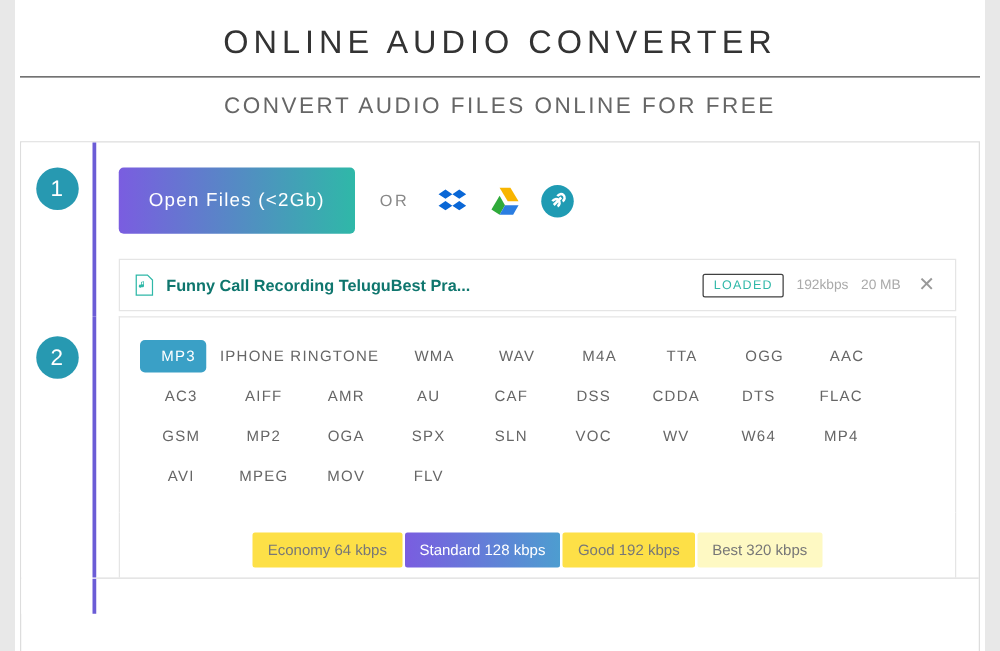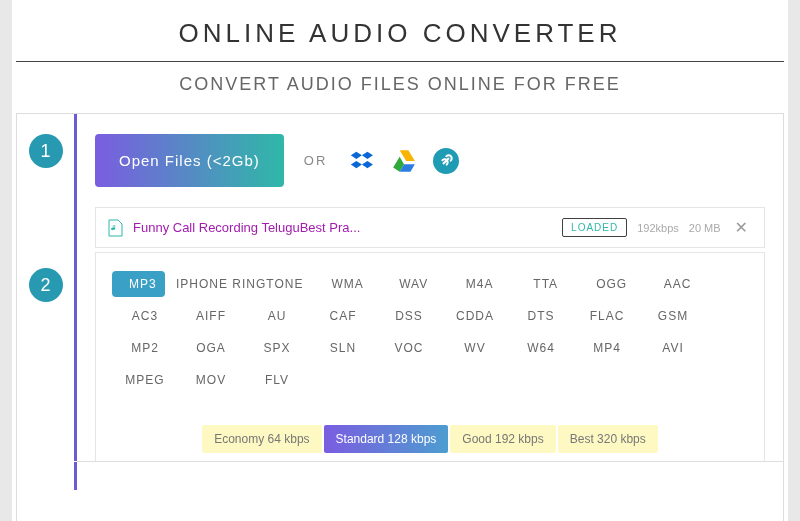--- a/index.html
+++ b/index.html
@@ -108,21 +108,21 @@
     .file-row {
       display: flex;
       align-items: center;
       border: 1px solid #e5e5e5;
       margin: 0 18px 4px;
       padding: 10px 12px;
       font-size: 13px;
       gap: 10px;
     }
     .file-icon { color: #2fb8a8; display: flex; }
-    .file-name { flex: 1; color: #a21caf; white-space: nowrap; overflow: hidden; text-overflow: ellipsis; }
+    .file-name { flex: 1; color: #0f766e; white-space: nowrap; overflow: hidden; text-overflow: ellipsis; font-weight: bold; }
     .loaded-pill {
       border: 1px solid #404040;
       color: #2fb8a8;
       font-size: 10px;
       letter-spacing: 1px;
       padding: 3px 8px;
       border-radius: 2px;
     }
     .file-meta { color: #aaa; font-size: 11px; }
     .close-btn { color: #999; font-size: 16px; cursor: pointer; padding: 0 4px; }
@@ -160,21 +160,21 @@
       padding: 16px 0 8px;
       border: 1px solid #e5e5e5;
       border-top: none;
       border-bottom: none;
       margin: 0 18px;
     }
     .qual {
       font-size: 12px;
       color: #777;
       padding: 7px 12px;
-      background: #fef9c3;
+      background: #fde047;
       cursor: pointer;
       border-radius: 2px;
     }
     .qual.clear { background: #fef9c3; }
     .qual.active {
       background: linear-gradient(90deg, #7a5de0 0%, #4d9dd0 100%);
       color: #fff;
     }
     .adv-row {
       text-align: center;
@@ -261,20 +261,21 @@
             <span class="fmt active">MP3</span>
             <span class="fmt ringtone">IPHONE RINGTONE</span>
             <span class="fmt">WMA</span>
             <span class="fmt">WAV</span>
             <span class="fmt">M4A</span>
             <span class="fmt">TTA</span>
             <span class="fmt">OGG</span>
             <span class="fmt">AAC</span>
             <span class="fmt">AC3</span>
             <span class="fmt">AIFF</span>
+            <span class="fmt">AMR</span>
             <span class="fmt">AU</span>
             <span class="fmt">CAF</span>
             <span class="fmt">DSS</span>
             <span class="fmt">CDDA</span>
             <span class="fmt">DTS</span>
             <span class="fmt">FLAC</span>
             <span class="fmt">GSM</span>
             <span class="fmt">MP2</span>
             <span class="fmt">OGA</span>
             <span class="fmt">SPX</span>

